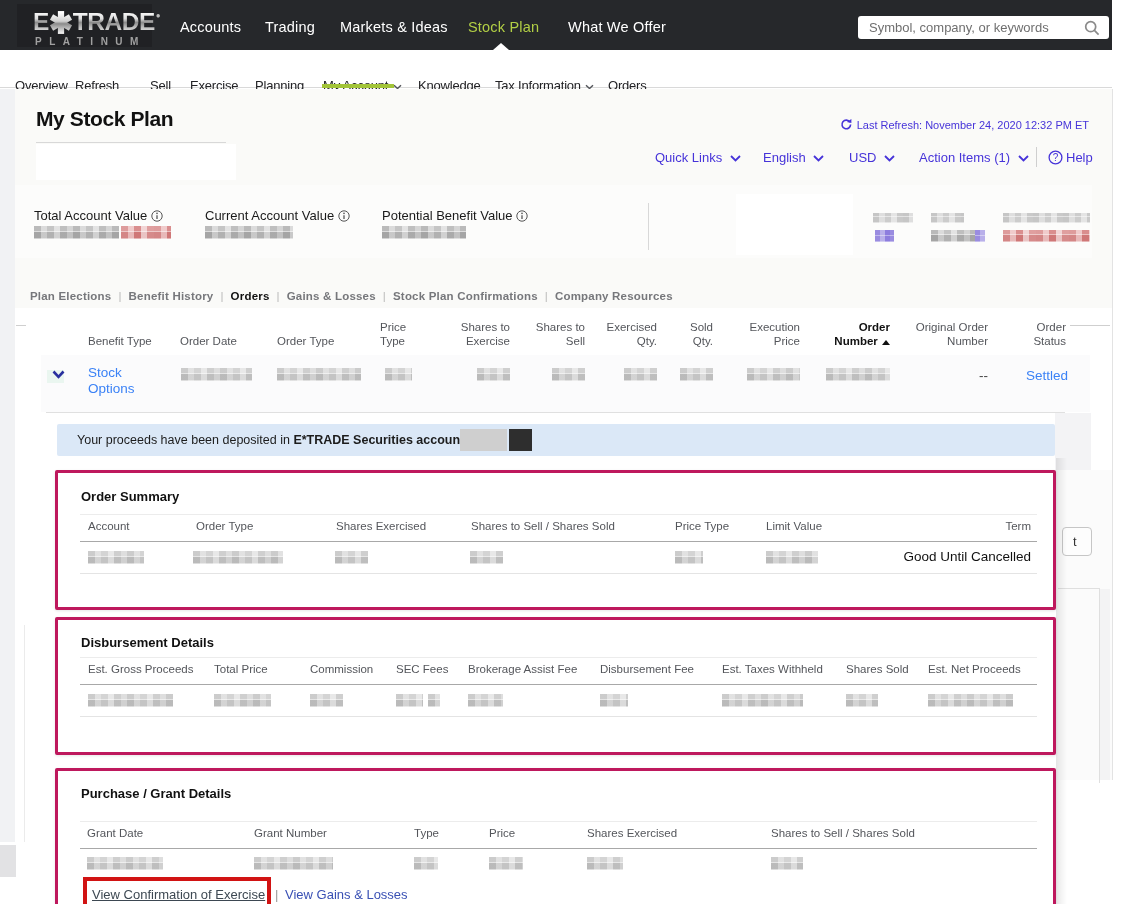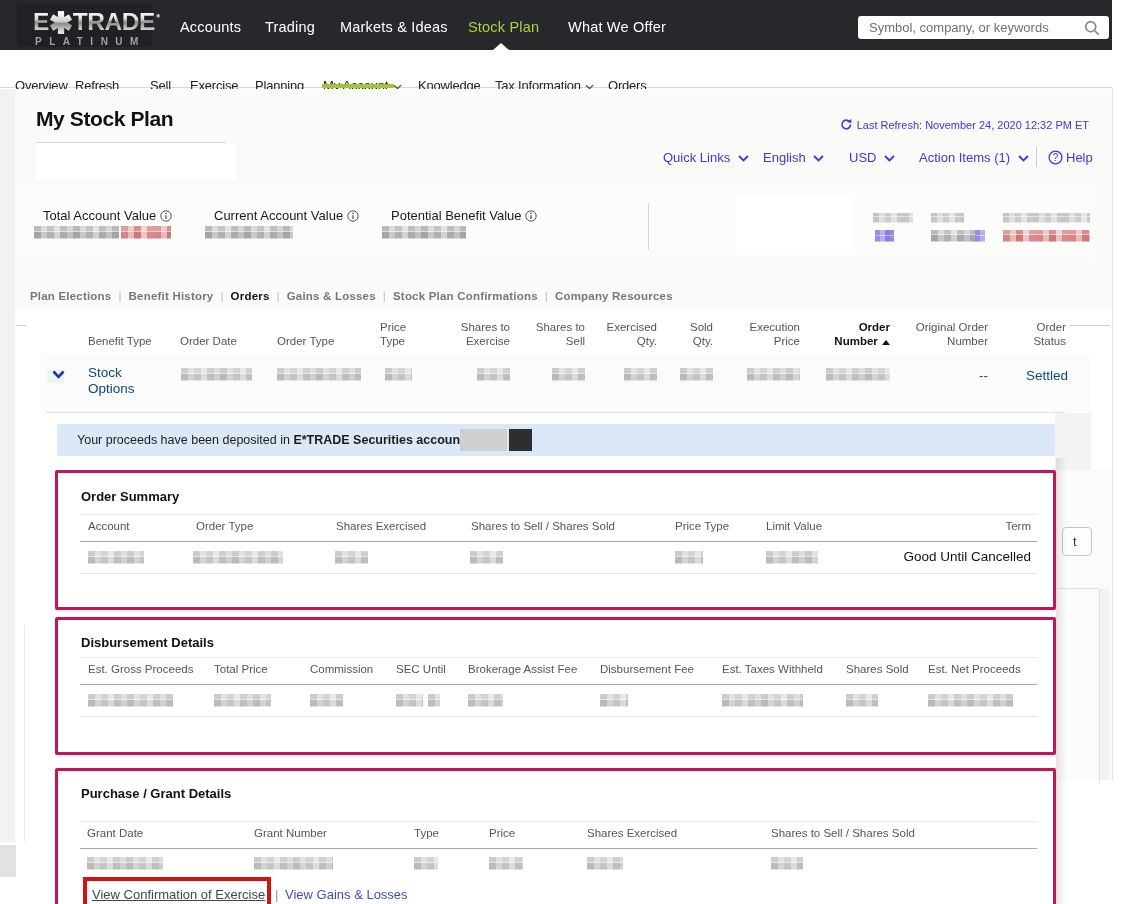--- a/index.html
+++ b/index.html
@@ -43,34 +43,34 @@
 .sn { position:absolute; top:78px; font-size:13px; color:#232326; letter-spacing:-0.2px; white-space:nowrap; }
 .greenline { left:322px; top:84px; width:72px; height:4px; background:#a2c438; }
 
 
 .grayarea { left:0; top:89px; width:1112px; height:219px; background:#fafaf8; }
 .h1 { left:36px; top:107px; font-size:21px; font-weight:bold; color:#111; letter-spacing:-0.4px; }
 .h1line { left:36px; top:142px; width:190px; height:1px; background:#d8d8d8; }
 .h1box { left:36px; top:144px; width:200px; height:36px; background:#fff; }
 .reflabel { position:absolute; top:118px; font-size:11px; color:#4633d9; white-space:nowrap; }
 .linksrow { position:absolute; top:150px; font-size:13px; color:#4633d9; white-space:nowrap; }
-.vallabel { position:absolute; top:208px; font-size:13px; color:#1a1a1a;margin-left:9px; }
+.vallabel { position:absolute; top:208px; font-size:13px; color:#1a1a1a; }
 .vdiv { left:648px; top:203px; width:1px; height:47px; background:#d8d8d8; }
 
 
 .tabs { left:30px; top:290px; font-size:11.5px; font-weight:bold; color:#76777b; letter-spacing:0.2px; }
 .tabs b { color:#111; }
 .tsep { color:#b9b9b9; padding:0 7px; font-weight:normal; }
 
 
 .whitesec { left:0; top:308px; width:1112px; height:596px; background:#fff; }
 
 .th { position:absolute; font-size:11.5px; color:#54565b; line-height:14px; }
 .thr { text-align:right; }
-.rowtxt { position:absolute; font-size:13.5px; color:#0c4a6e; line-height:16px; }
+.rowtxt { position:absolute; font-size:13.5px; color:#3b82f6; line-height:16px; }
 
 .bluebar { left:57px; top:424px; width:998px; height:32px; background:#dbe8f7; border-radius:2px; }
 .bluebar .t { position:absolute; left:20px; top:9px; font-size:13px; color:#1c1c1c; }
 
 .card { position:absolute; left:55px; width:1001px; background:#fff; border:3px solid #be185d; border-radius:2px; box-shadow:0 1px 3px rgba(0,0,0,0.10); }
 .ctitle { position:absolute; left:23px; font-size:13px; font-weight:bold; color:#111; }
 .ch { position:absolute; font-size:11.5px; color:#54565b; white-space:nowrap; }
 .cline { position:absolute; height:1px; background:#a8a8a8; left:22px; width:957px; }
 .clinelight { position:absolute; height:1px; background:#ececec; left:22px; width:957px; }
 
@@ -147,21 +147,21 @@
 <div class="abs h1">My Stock Plan</div>
 <div class="abs h1line"></div>
 <div class="abs h1box"></div>
 
 <div class="reflabel" style="right:37px;">
   <svg width="13" height="13" viewBox="0 0 13 13" style="vertical-align:-2px; margin-right:5px;">
     <path d="M10.9 4.1 A4.3 4.3 0 1 0 11.6 6.5" fill="none" stroke="#4633d9" stroke-width="1.6"></path>
     <polygon points="7.9,3.9 12.4,5.1 12.4,0.9" fill="#4633d9"></polygon>
   </svg>Last Refresh: November 24, 2020 12:32 PM ET</div>
 
-<div class="linksrow" style="left:655px;margin-left:8px;">Quick Links <svg width="11" height="7" viewBox="0 0 11 7" style="margin-left:4px;">
+<div class="linksrow" style="left:655px;">Quick Links <svg width="11" height="7" viewBox="0 0 11 7" style="margin-left:4px;">
       <polyline points="1,1 5.5,5.5 10,1" fill="none" stroke="#4633d9" stroke-width="1.8"></polyline>
     </svg></div>
 <div class="linksrow" style="left:763px;">English <svg width="11" height="7" viewBox="0 0 11 7" style="margin-left:4px;">
       <polyline points="1,1 5.5,5.5 10,1" fill="none" stroke="#4633d9" stroke-width="1.8"></polyline>
     </svg></div>
 <div class="linksrow" style="left:849px;">USD <svg width="11" height="7" viewBox="0 0 11 7" style="margin-left:4px;">
       <polyline points="1,1 5.5,5.5 10,1" fill="none" stroke="#4633d9" stroke-width="1.8"></polyline>
     </svg></div>
 <div class="linksrow" style="left:919px;">Action Items (1) <svg width="11" height="7" viewBox="0 0 11 7" style="margin-left:4px;">
       <polyline points="1,1 5.5,5.5 10,1" fill="none" stroke="#4633d9" stroke-width="1.8"></polyline>
@@ -282,21 +282,21 @@
   <div class="abs" style="left:779px; top:76px; width:194px; text-align:right; font-size:13.5px; color:#111; white-space:nowrap;">Good Until Cancelled</div>
   <div class="cline" style="top:100px; background:#e4e4e4;"></div>
 </div>
 
 <div class="card" style="top:617px; height:138px;">
   <div class="ctitle" style="top:15px;">Disbursement Details</div>
   <div class="clinelight" style="top:37px;"></div>
   <div class="ch" style="left:30px; top:43px;">Est. Gross Proceeds</div>
   <div class="ch" style="left:156px; top:43px;">Total Price</div>
   <div class="ch" style="left:252px; top:43px;">Commission</div>
-  <div class="ch" style="left:338px; top:43px;">SEC Until</div>
+  <div class="ch" style="left:338px; top:43px;">SEC Fees</div>
   <div class="ch" style="left:410px; top:43px;">Brokerage Assist Fee</div>
   <div class="ch" style="left:542px; top:43px;">Disbursement Fee</div>
   <div class="ch" style="left:664px; top:43px;">Est. Taxes Withheld</div>
   <div class="ch" style="left:788px; top:43px;">Shares Sold</div>
   <div class="ch" style="left:870px; top:43px;">Est. Net Proceeds</div>
   <div class="cline" style="top:64px;"></div>
   <div class="abs rgl" style="left:30px; top:74px; width:85px; height:13px;"></div>
   <div class="abs rgl" style="left:156px; top:74px; width:57px; height:13px;"></div>
   <div class="abs rgl" style="left:252px; top:74px; width:33px; height:13px;"></div>
   <div class="abs rgl" style="left:338px; top:74px; width:27px; height:13px;"></div>

